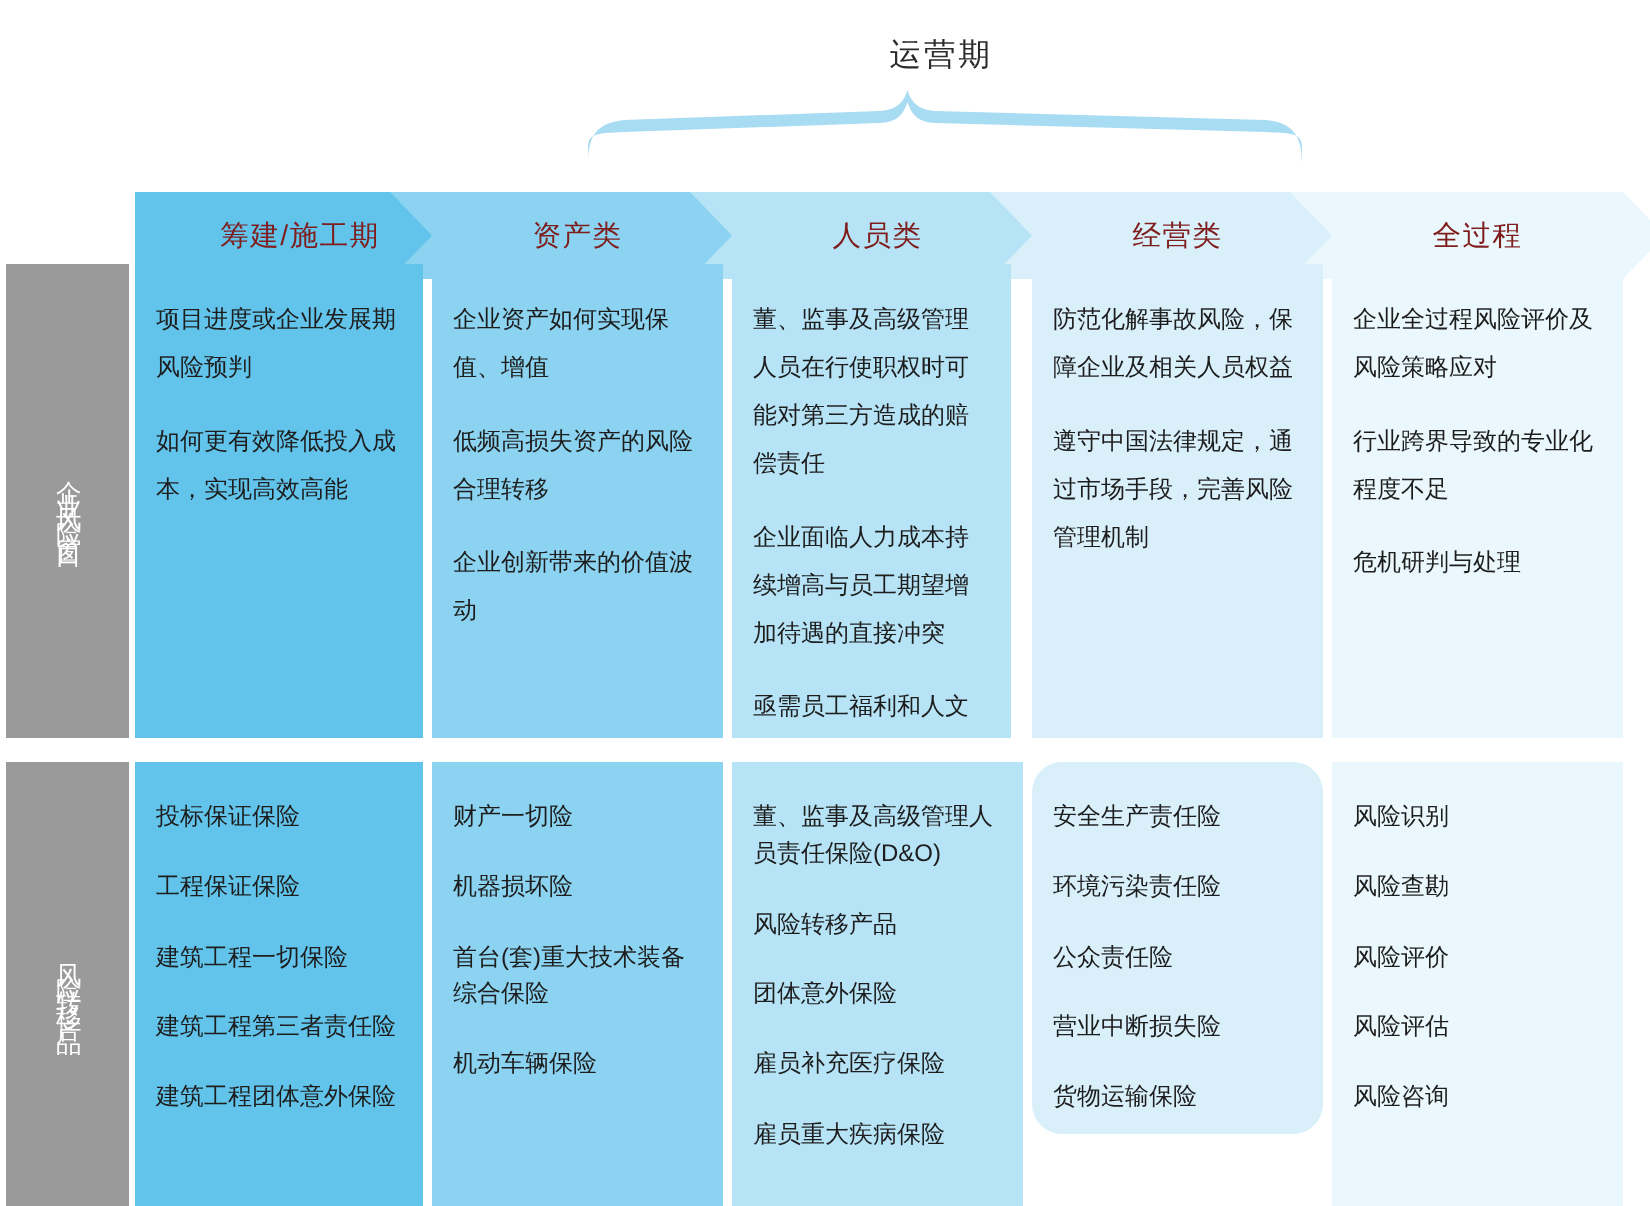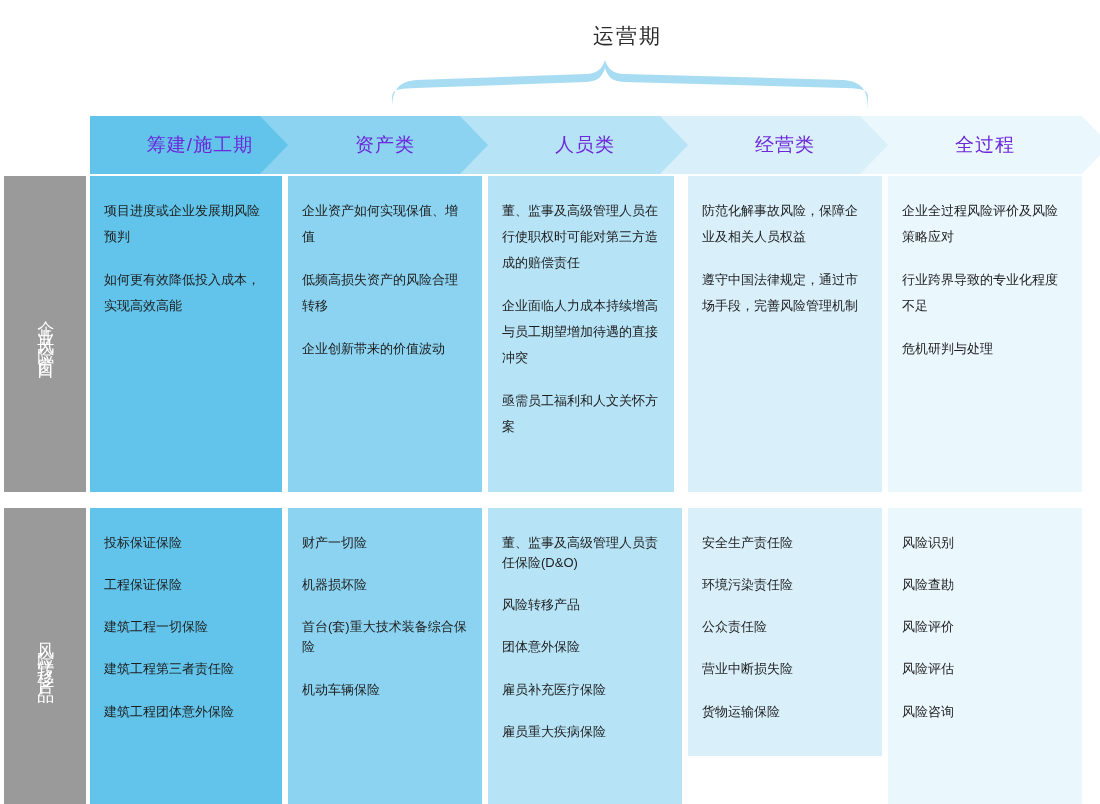--- a/index.html
+++ b/index.html
@@ -16,42 +16,42 @@
     position: absolute;
     left: 395px; top: 22px; width: 465px;
     text-align: center;
     font-size: 21px; color: #2b2b2b; letter-spacing: 2px;
   }
   .brace-svg { position: absolute; left: 390px; top: 58px; width: 480px; height: 52px; }
 
   
   .headers { position: absolute; left: 0px; top: 112px; width: 1100px; height: 58px; }
   .chev {
-    position: absolute; top: 4px; height: 58px;
+    position: absolute; top: 16px; height: 58px;
     display: flex; align-items: center; justify-content: center;
-    font-size: 19px; color: #6d28d9; letter-spacing: 1px;
+    font-size: 19px; color: #7f1d1d; letter-spacing: 1px;
   }
   .chev span { position: relative; z-index: 2; }
 
   
   .row-label {
     position: absolute; left: 4px; width: 82px;
     background: #9a9a9a;
     display: flex; align-items: center; justify-content: center;
   }
   .row-label .vtext {
     writing-mode: vertical-rl;
     text-orientation: upright;
     color: #ffffff; font-size: 17px; letter-spacing: 9px;
     line-height: 1.1;
   }
   .cell {
     position: absolute;
     padding: 22px 14px 14px 14px;
-    font-size: 13px;
+    font-size: 16px;
     color: #1d1d1d;
     line-height: 2.0;
     overflow: hidden;
   }
   .cell p { margin: 0 0 17px 0; }
   .cell.compact { line-height: 1.55; padding-top: 25px; }
   .cell.compact p { margin: 0 0 22px 0; }
 </style>
 </head>
 <body>
@@ -128,21 +128,21 @@
         <p>首台(套)重大技术装备综合保险</p>
         <p>机动车辆保险</p>
       </div>
       <div class="cell compact" style="left: 488px; top: 508px; width: 194px; height: 320px; background: rgb(182, 227, 246);">
         <p>董、监事及高级管理人员责任保险(D&amp;O)</p>
         <p>风险转移产品</p>
         <p>团体意外保险</p>
         <p>雇员补充医疗保险</p>
         <p>雇员重大疾病保险</p>
       </div>
-      <div class="cell compact" style="left: 688px; top: 508px; width: 194px; height: 248px; background: rgb(217, 240, 251);">
+      <div class="cell compact" style="left: 688px; top: 508px; width: 194px; height: 248px; background: rgb(217, 240, 251); border-radius: 20px;">
         <p>安全生产责任险</p>
         <p>环境污染责任险</p>
         <p>公众责任险</p>
         <p>营业中断损失险</p>
         <p>货物运输保险</p>
       </div>
       <div class="cell compact" style="left: 888px; top: 508px; width: 194px; height: 296px; background: rgb(234, 247, 253);">
         <p>风险识别</p>
         <p>风险查勘</p>
         <p>风险评价</p>

